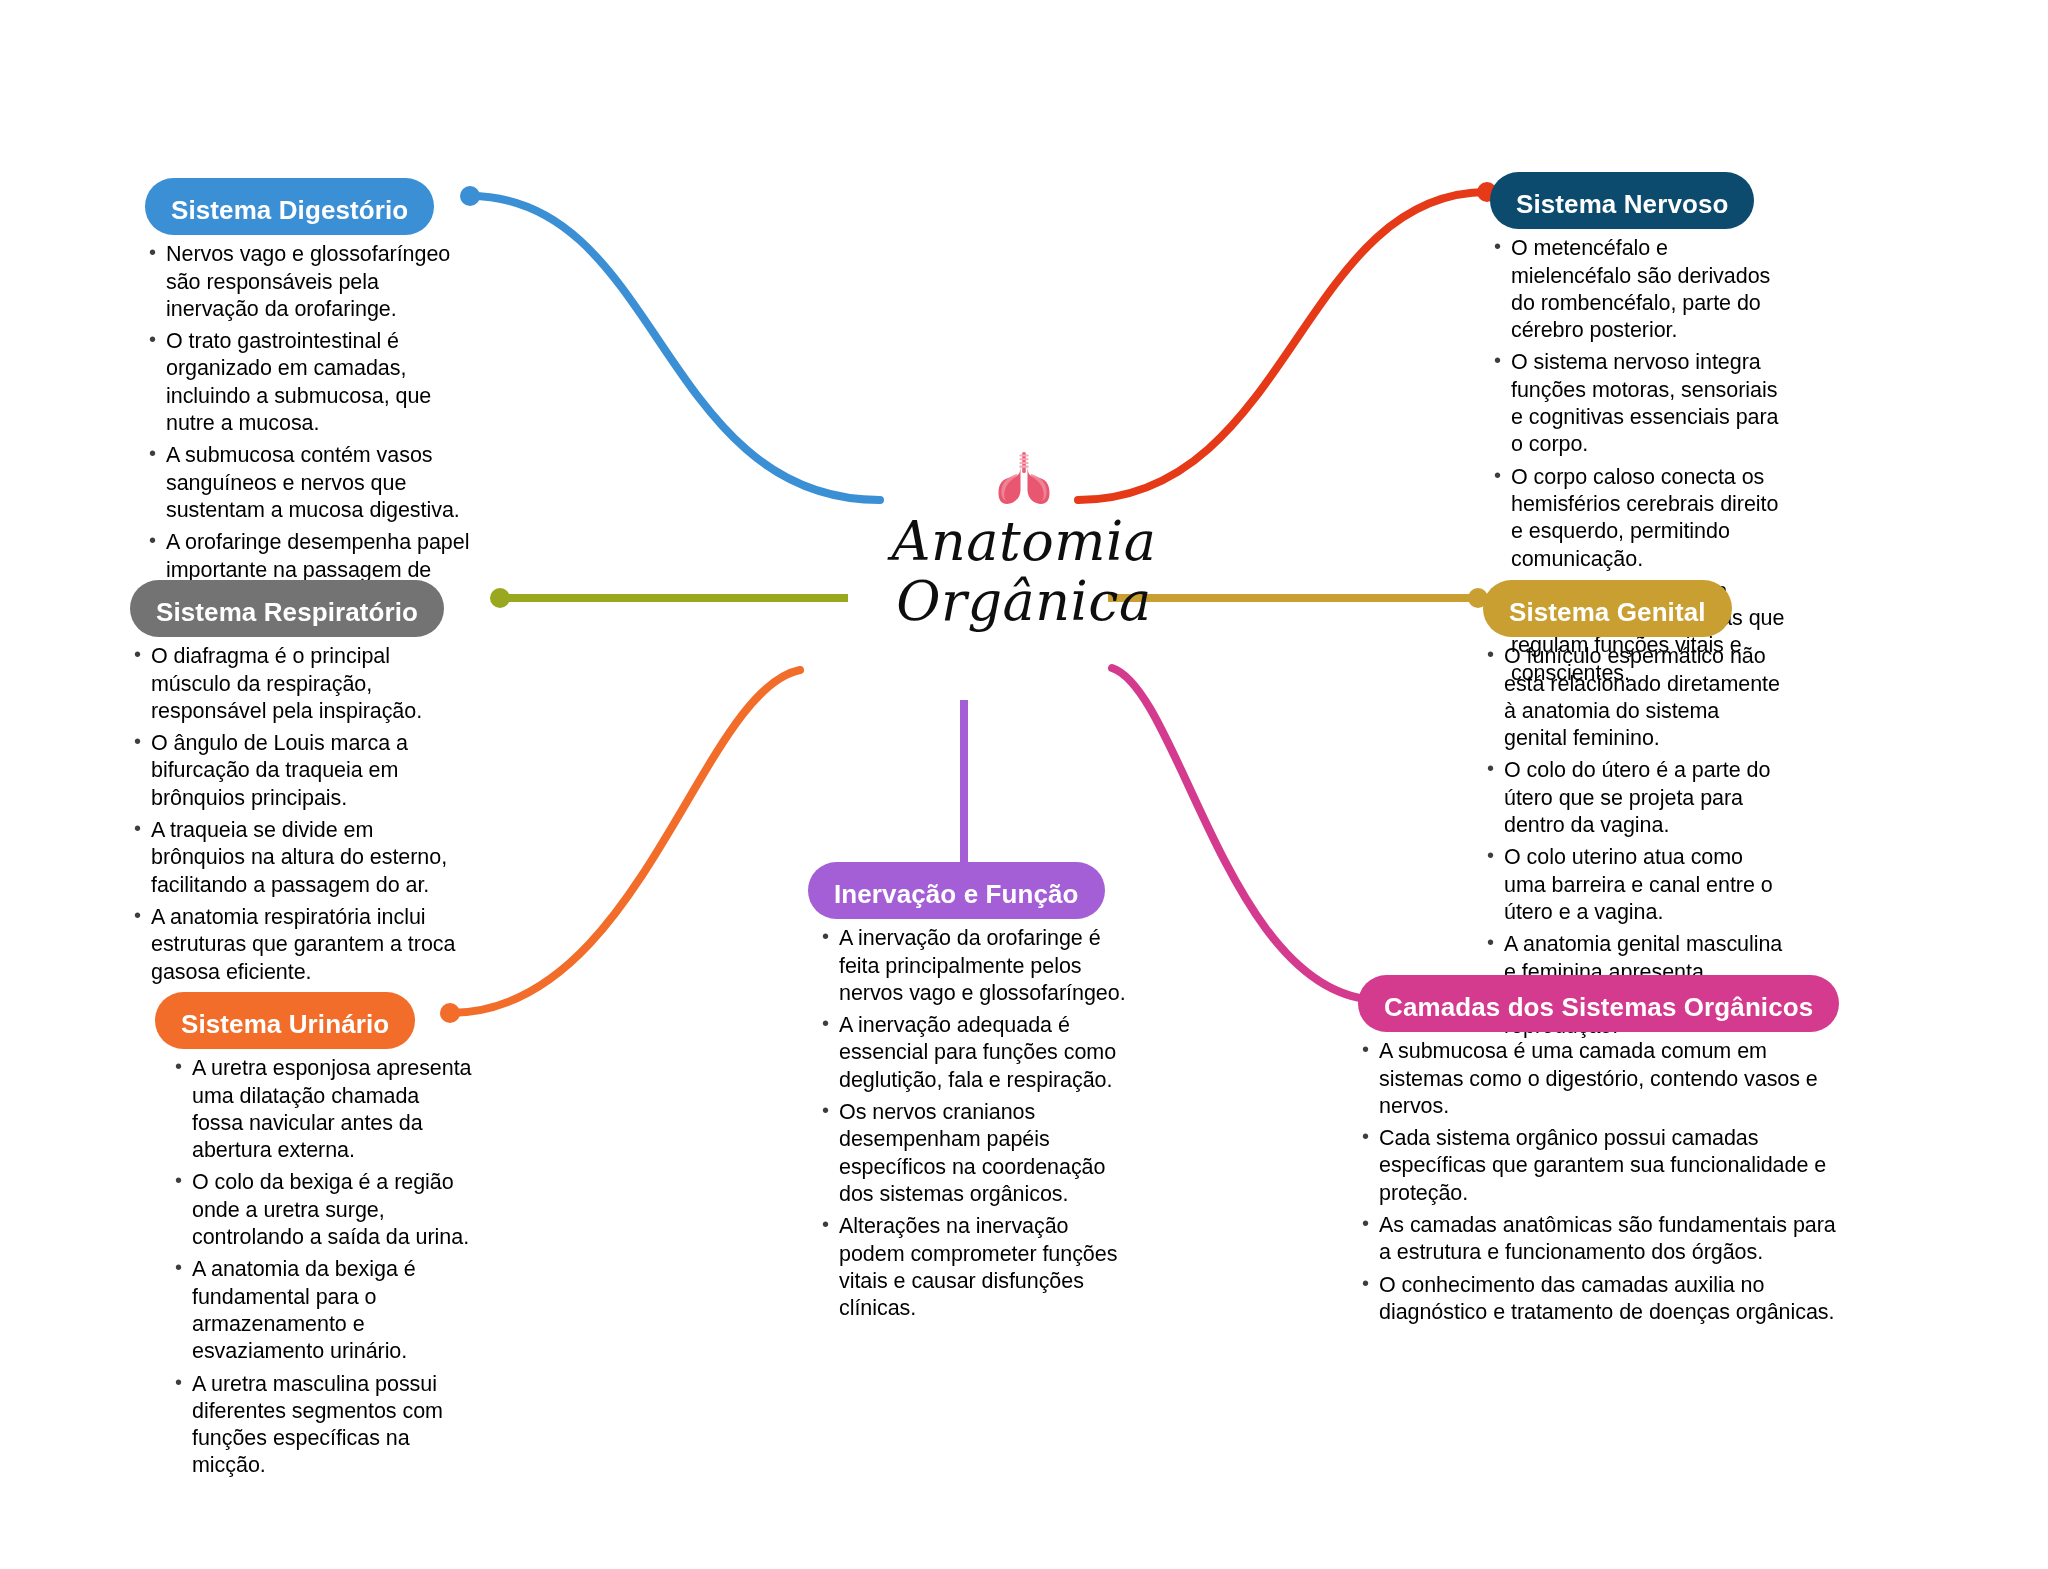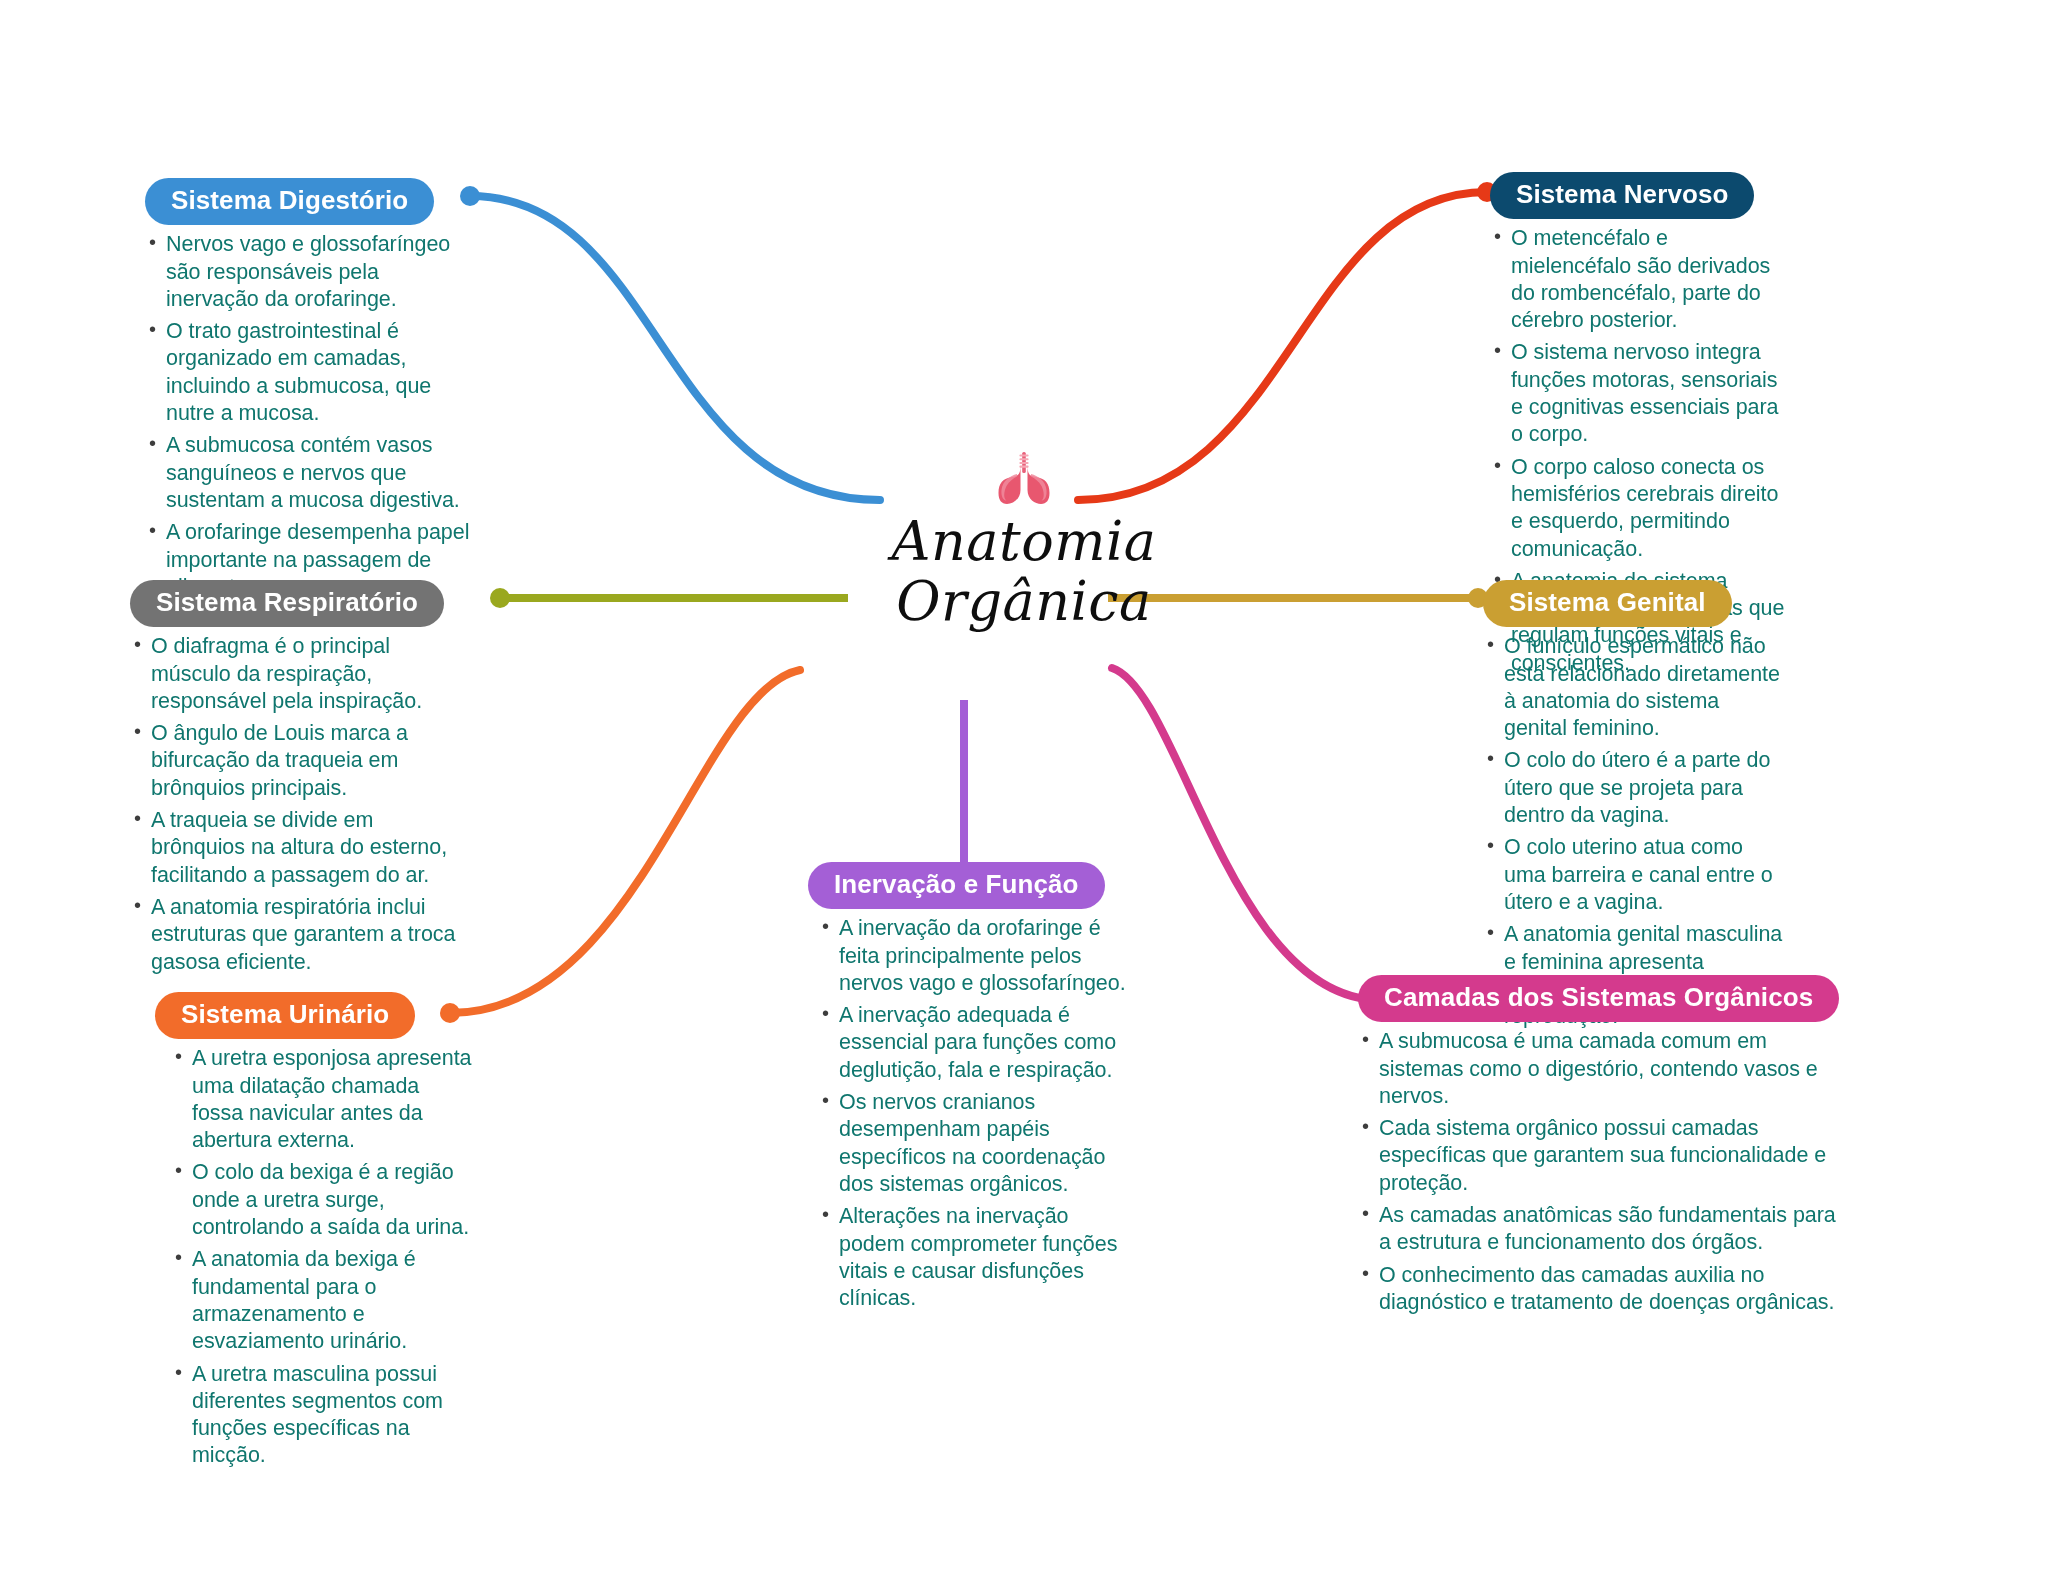--- a/index.html
+++ b/index.html
@@ -40,21 +40,21 @@
     z-index: 3;
   }
 
   .pill {
     display: inline-block;
     border-radius: 999px;
     color: #ffffff;
     font-weight: bold;
     font-size: 26px;
     letter-spacing: 0.1px;
-    padding: 9px 26px 11px 26px;
+    padding: 19px 26px 11px 26px;
     line-height: 1.05;
     white-space: nowrap;
     box-sizing: border-box;
   }
 
   .pill-row {
     display: flex;
   }
   .pill-row.left  { justify-content: flex-start; }
 
@@ -62,21 +62,21 @@
     list-style: none;
     margin: 6px 0 0 0;
     padding: 0;
   }
   ul.bullets li {
     position: relative;
     padding-left: 21px;
     margin: 0 0 5px 0;
     font-size: 21.5px;
     line-height: 1.27;
-    color: #0f766e;
+    color: #000000;
     letter-spacing: -0.05px;
   }
   ul.bullets li::before {
     content: "•";
     position: absolute;
     left: 4px;
     top: -1px;
     font-size: 20px;
     color: #3d3d3d;
   }

